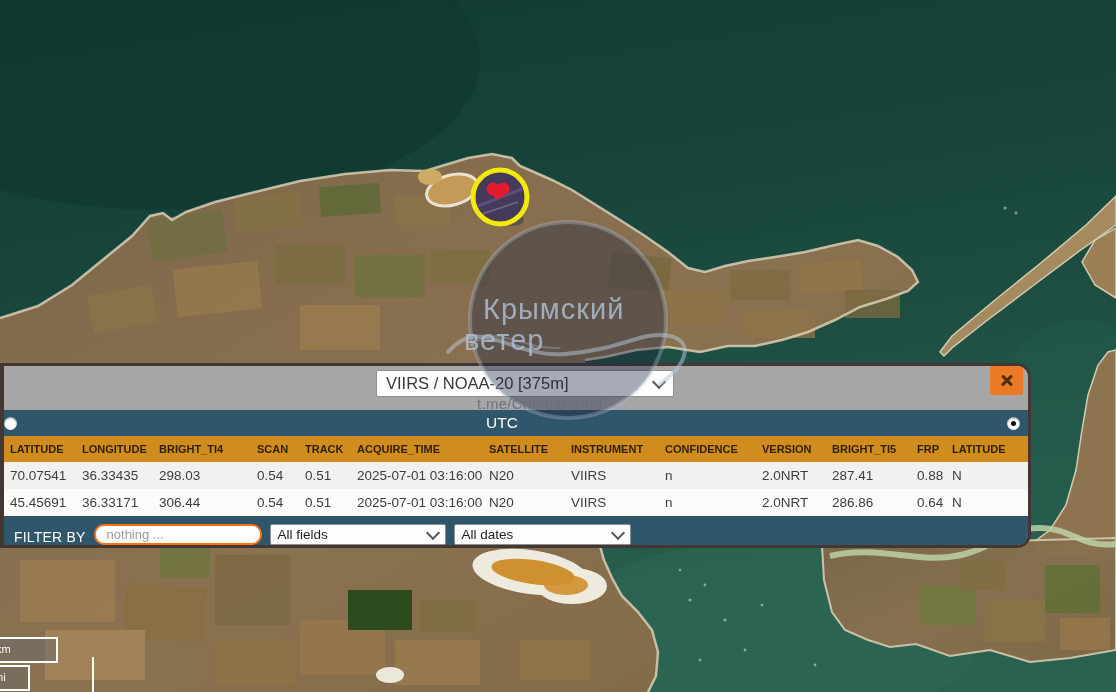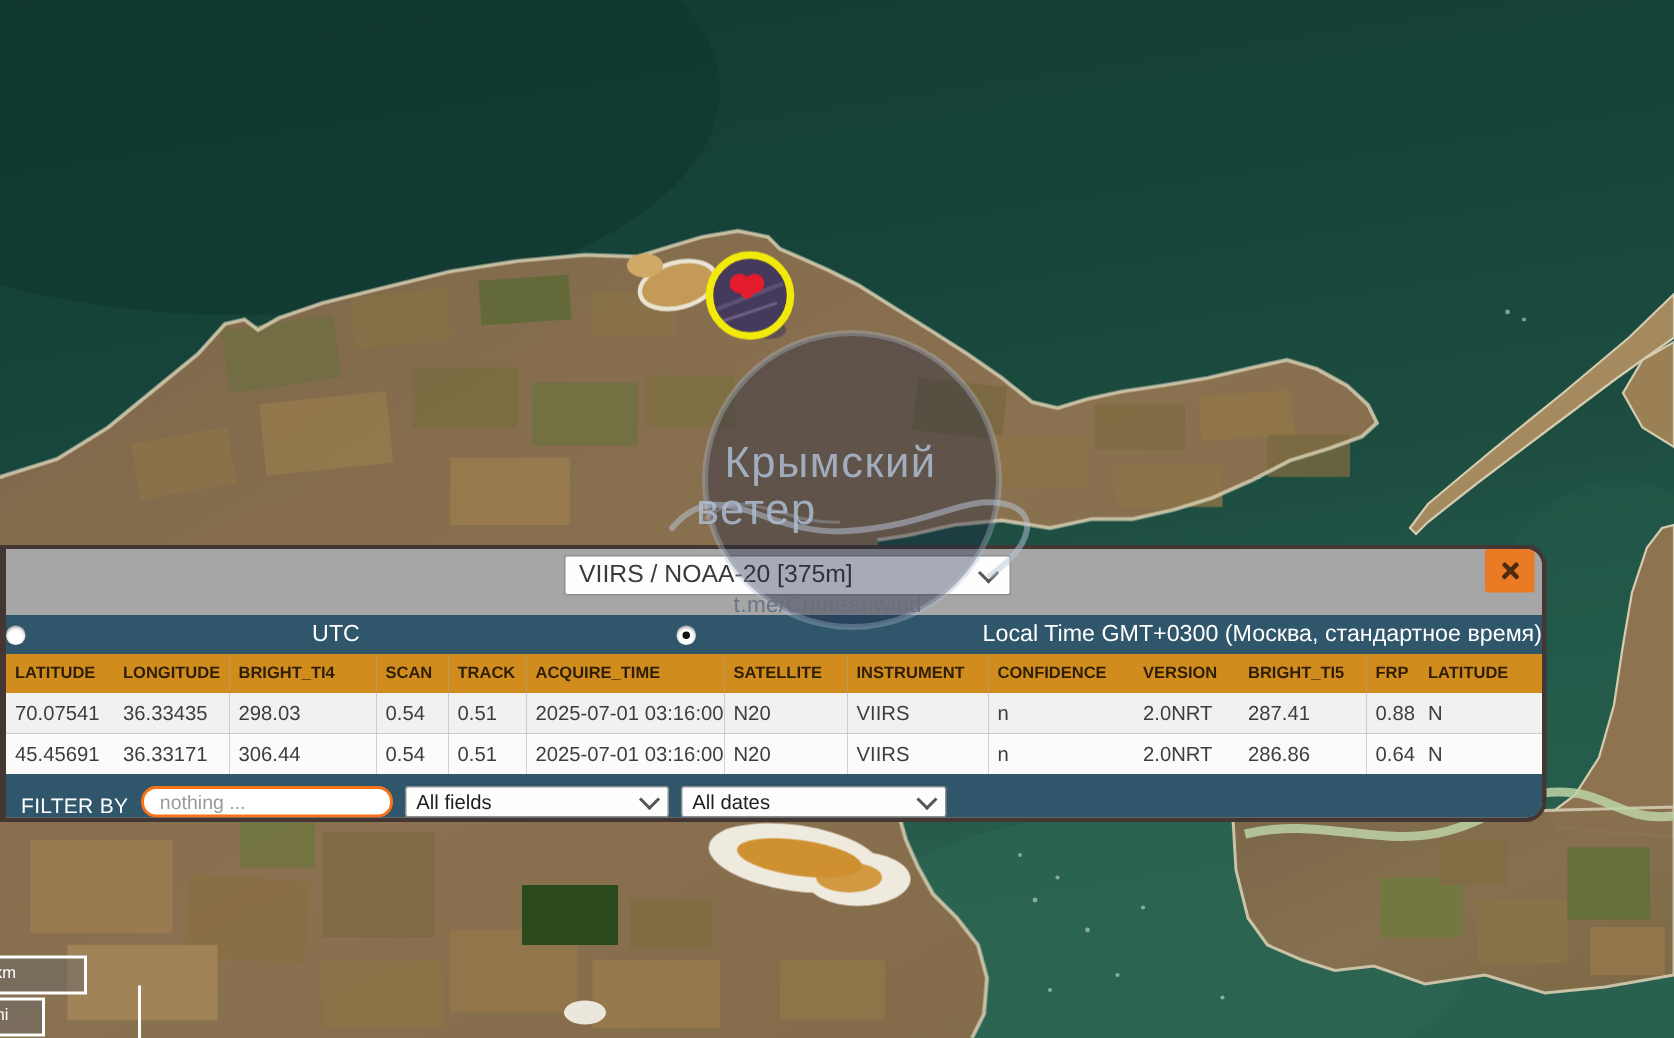--- a/index.html
+++ b/index.html
@@ -83,21 +83,21 @@
 
   
   #wm-svg{position:absolute;left:0;top:0;z-index:50;pointer-events:none;}
   .wm-text{
     position:absolute;z-index:51;pointer-events:none;
     color:rgba(174,191,213,.82);font-size:29px;letter-spacing:1px;
   }
   #wm-line1{left:483px;top:293px;}
   #wm-line2{left:464px;top:324px;}
   #wm-handle{
-    position:absolute;left:489px;top:395px;z-index:52;pointer-events:none;
+    position:absolute;left:477px;top:395px;z-index:52;pointer-events:none;
     color:rgba(104,112,126,.95);font-size:15px;letter-spacing:.3px;
   }
 
   
   .scale-bar{
     position:absolute;z-index:20;box-sizing:border-box;
     background:rgba(105,105,105,.5);border:2px solid #fff;
     color:#fff;font-size:11px;line-height:21px;overflow:hidden;white-space:nowrap;
   }
   #scale-km{left:-42px;top:637px;width:100px;height:26px;padding-left:36px;}
@@ -249,21 +249,20 @@
       <span class="x-icon"></span>
     </div>
   </div>
 
   <div class="time-row">
     <span class="radio"></span>
     <span class="radio-label">UTC</span>
     <span class="radio">
         <span class="dot"></span>
       </span>
-    <span class="radio-label">Local Time GMT+0300 (Москва, стандартное время)</span>
   </div>
 
   <table class="fires">
     <colgroup>
       <col style="width:72px">
         <col style="width:77px">
         <col style="width:98px">
       <col style="width:48px">
         <col style="width:52px">
         <col style="width:132px">

